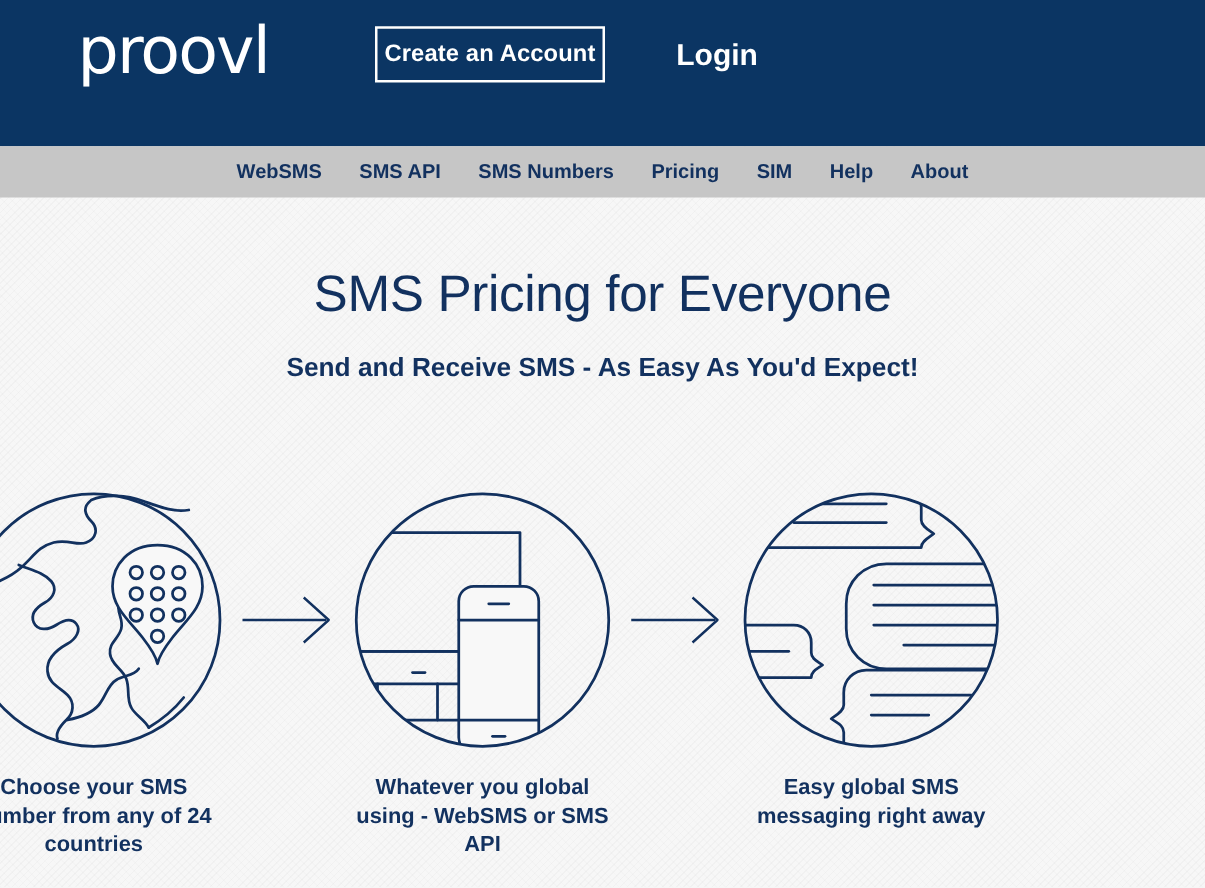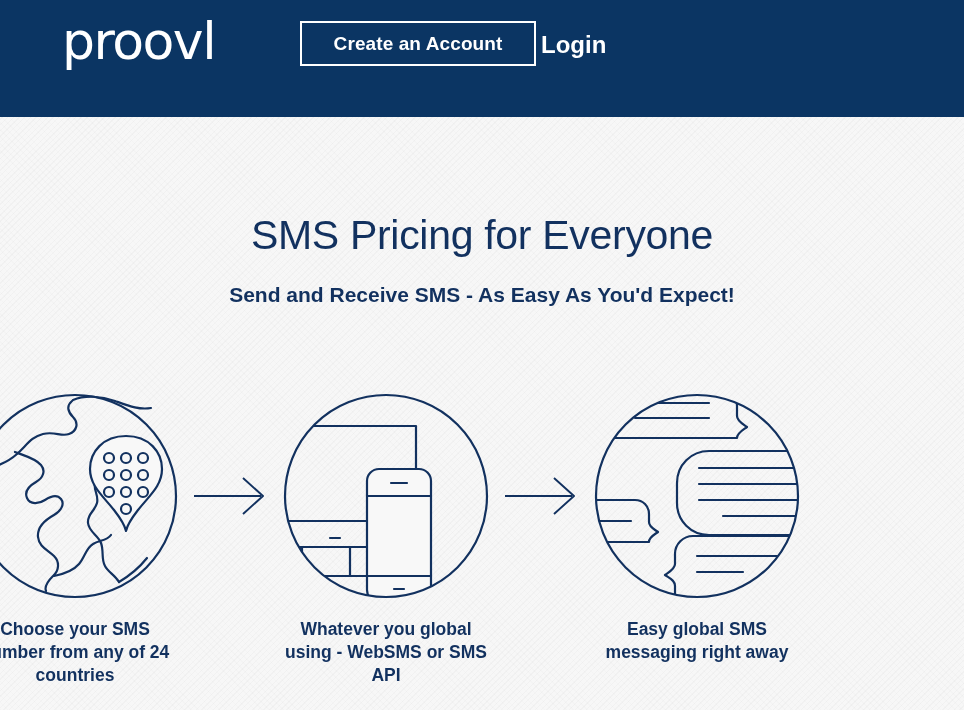--- a/index.html
+++ b/index.html
@@ -55,21 +55,21 @@
     font-weight: 400;
     letter-spacing: -1.5px;
     font-family: "DejaVu Sans", sans-serif;
     user-select: none;
   }
 
   .create-account-btn {
     position: absolute;
     left: 300px;
     top: 21px;
-    width: 236px;
+    width: 184px;
     height: 45px;
     border: 2px solid #ffffff;
     background: transparent;
     color: #ffffff;
     font-size: 19px;
     font-weight: bold;
     font-family: "Liberation Sans", sans-serif;
     display: flex;
     align-items: center;
     justify-content: center;
@@ -210,20 +210,29 @@
 <div id="app">
 
   <header class="topbar">
     <div class="logo">proovl</div>
 
     <div class="create-account-btn">Create an Account</div>
 
     <a class="login-link">Login</a>
   </header>
 
+  <nav class="navbar">
+    <a class="nav-item">WebSMS</a>
+    <a class="nav-item">SMS API</a>
+    <a class="nav-item">SMS Numbers</a>
+    <a class="nav-item">Pricing</a>
+    <a class="nav-item">SIM</a>
+    <a class="nav-item">Help</a>
+    <a class="nav-item">About</a>
+  </nav>
 
   <section class="hero">
     <h1 class="hero-title">SMS Pricing for Everyone</h1>
     <p class="hero-subtitle">Send and Receive SMS - As Easy As You'd Expect!</p>
   </section>
 
   <section class="steps">
 
     <div class="step">
       <svg class="step-icon" viewBox="0 0 212 212">

